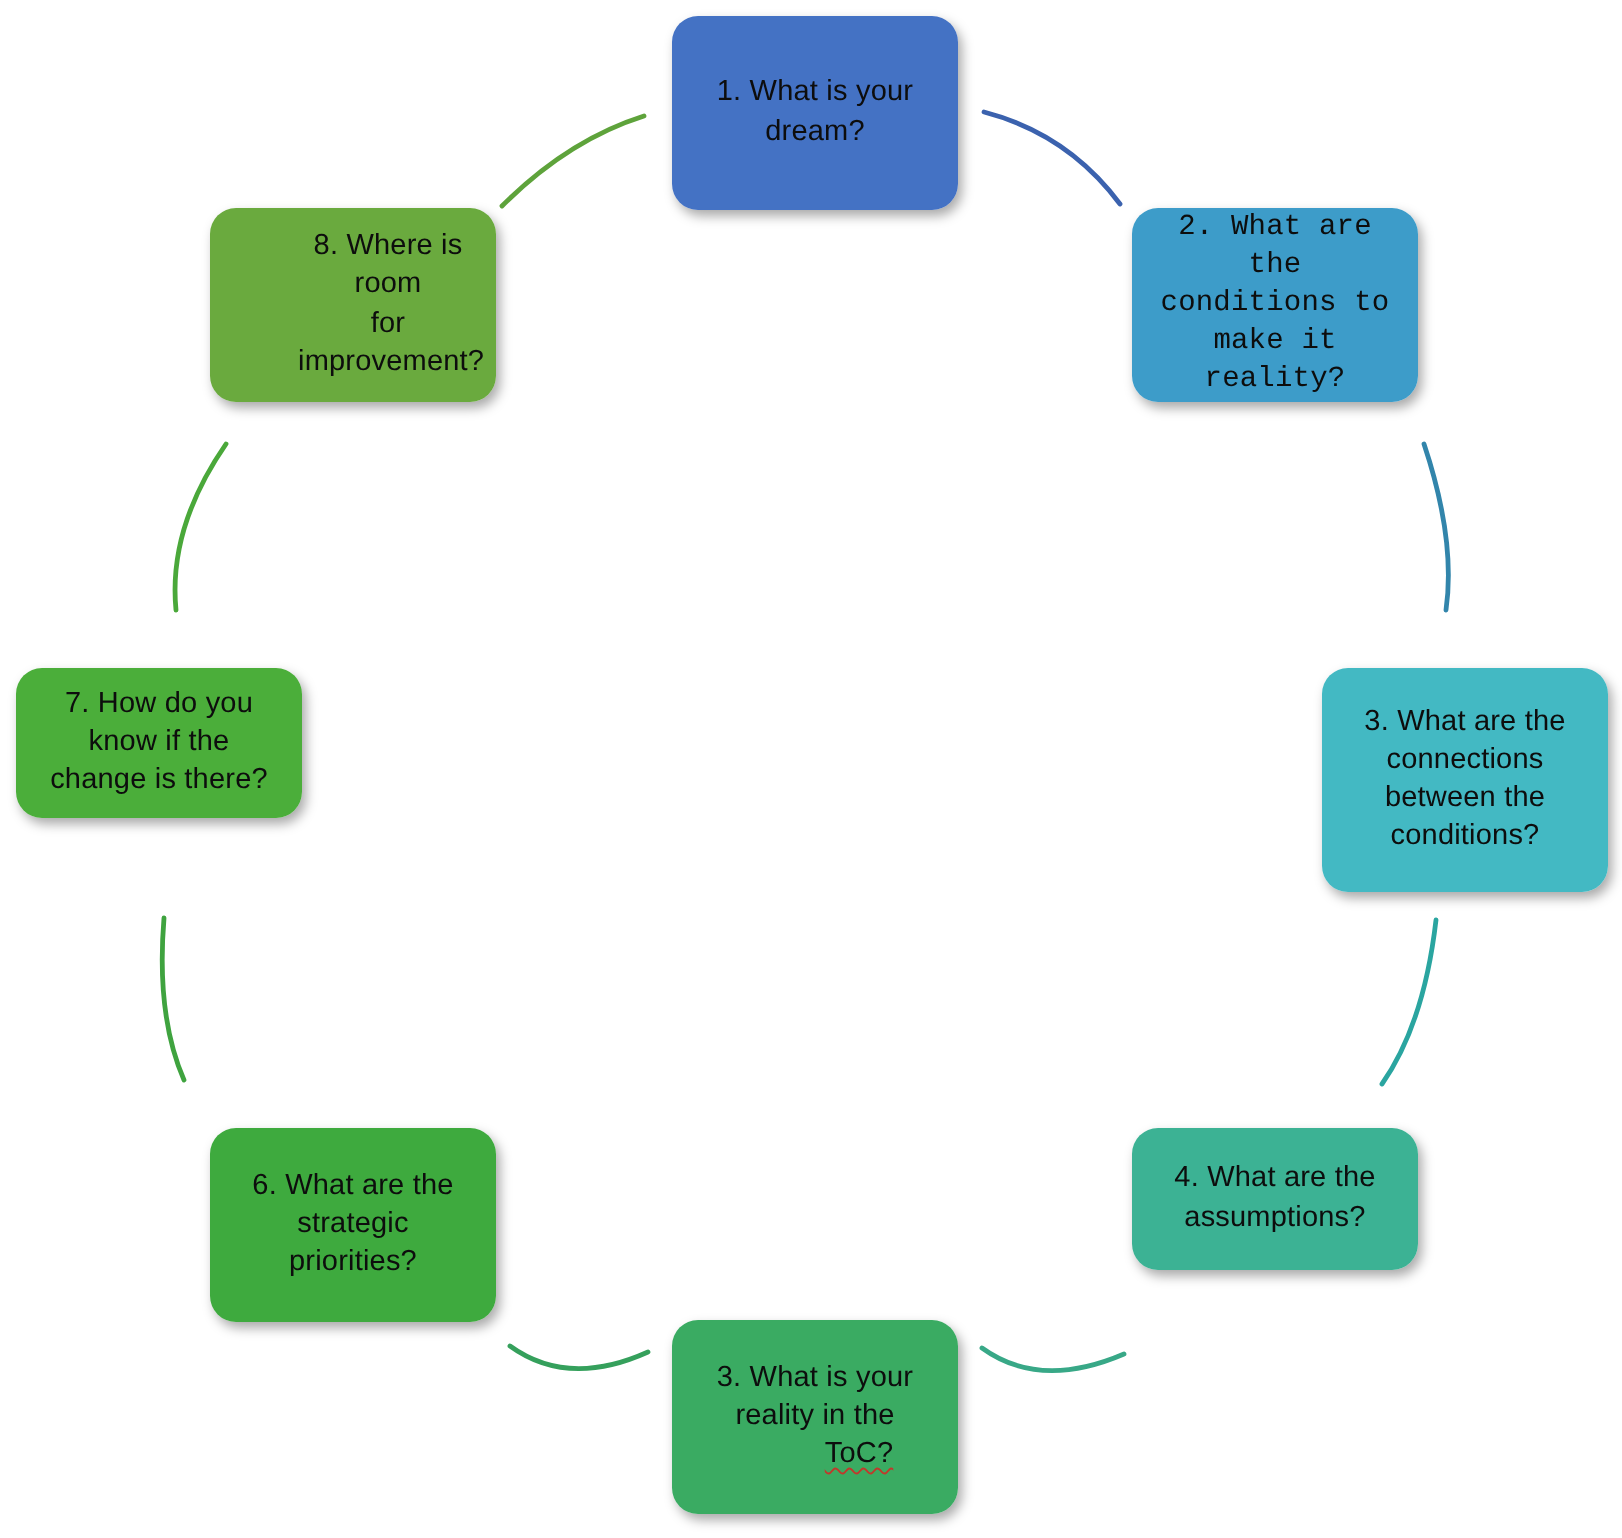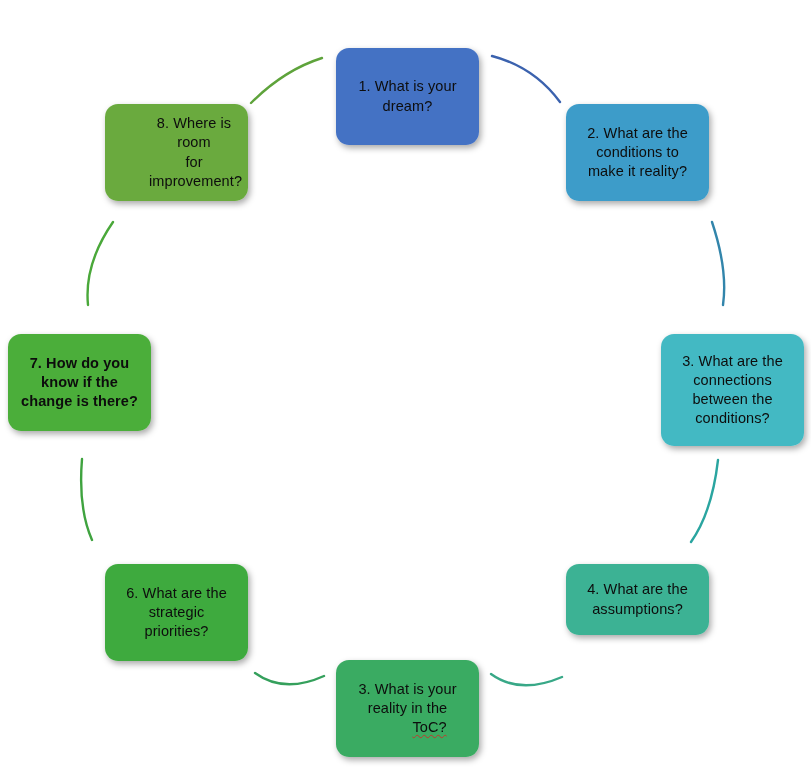--- a/index.html
+++ b/index.html
@@ -68,25 +68,25 @@
       <path d="M 712 222 Q 728 270 723 305" stroke="#3285ab" stroke-width="2.4" stroke-linecap="round" fill="none"></path>
       <path d="M 718 460 Q 712 512 691 542" stroke="#2aa5a0" stroke-width="2.4" stroke-linecap="round" fill="none"></path>
       <path d="M 562 677 Q 520 695 491 674" stroke="#38a887" stroke-width="2.4" stroke-linecap="round" fill="none"></path>
       <path d="M 324 676 Q 284 694 255 673" stroke="#35a05c" stroke-width="2.4" stroke-linecap="round" fill="none"></path>
       <path d="M 92 540 Q 78 508 82 459" stroke="#3fa33f" stroke-width="2.4" stroke-linecap="round" fill="none"></path>
       <path d="M 88 305 Q 84 264 113 222" stroke="#4aa83a" stroke-width="2.4" stroke-linecap="round" fill="none"></path>
       <path d="M 251 103 Q 284 70 322 58" stroke="#5ea33b" stroke-width="2.4" stroke-linecap="round" fill="none"></path>
     </svg>
 
   <div id="node-layer">
-      <div class="node" style="left: 336px; top: 8px; width: 143px; height: 97px; background: linear-gradient(rgb(68, 114, 196) 0%, rgb(68, 114, 196) 100%); margin-top: 40px;">
+      <div class="node" style="left: 336px; top: 8px; width: 143px; height: 97px; background: linear-gradient(rgb(68, 114, 196) 0%, rgb(68, 114, 196) 100%);">
         <span class="node-text">1. What is your
 dream?</span>
       </div>
-      <div class="node" style="left: 566px; top: 104px; width: 143px; height: 97px; background: linear-gradient(rgb(61, 156, 201) 0%, rgb(61, 156, 201) 100%);">
+      <div class="node" style="left: 566px; top: 104px; width: 143px; height: 97px; background: linear-gradient(rgb(61, 156, 201) 0%, rgb(61, 156, 201) 100%); font-family: Liberation Mono, monospace;">
         <span class="node-text">2. What are the
 conditions  to
 make it reality?</span>
       </div>
       <div class="node" style="left: 661px; top: 334px; width: 143px; height: 112px; background: linear-gradient(rgb(67, 185, 195) 0%, rgb(67, 185, 195) 100%);">
         <span class="node-text">3. What are the
 connections
 between  the
 conditions?</span>
       </div>
@@ -95,21 +95,21 @@
 assumptions?</span>
       </div>
       <div class="node" style="left: 336px; top: 660px; width: 143px; height: 97px; background: linear-gradient(rgb(58, 171, 98) 0%, rgb(58, 171, 98) 100%);">
         <span class="node-text"><span>3. What is your</span><br><span>reality  in the</span><br><span class="node-misspell">ToC?</span></span>
       </div>
       <div class="node" style="left: 105px; top: 564px; width: 143px; height: 97px; background: linear-gradient(rgb(62, 170, 62) 0%, rgb(62, 170, 62) 100%);">
         <span class="node-text">6. What are the
 strategic
 priorities?</span>
       </div>
-      <div class="node" style="left: 8px; top: 334px; width: 143px; height: 97px; background: linear-gradient(rgb(75, 174, 58) 0%, rgb(75, 174, 58) 100%); font-weight: bold;">
+      <div class="node" style="left: 8px; top: 334px; width: 143px; height: 75px; background: linear-gradient(rgb(75, 174, 58) 0%, rgb(75, 174, 58) 100%);">
         <span class="node-text">7. How do you
 know if the
 change is there?</span>
       </div>
       <div class="node" style="left: 105px; top: 104px; width: 143px; height: 97px; background: linear-gradient(rgb(106, 170, 62) 0%, rgb(106, 170, 62) 100%); padding-left: 44px;">
         <span class="node-text">8. Where is room
 for improvement?</span>
       </div>
     </div>
 

